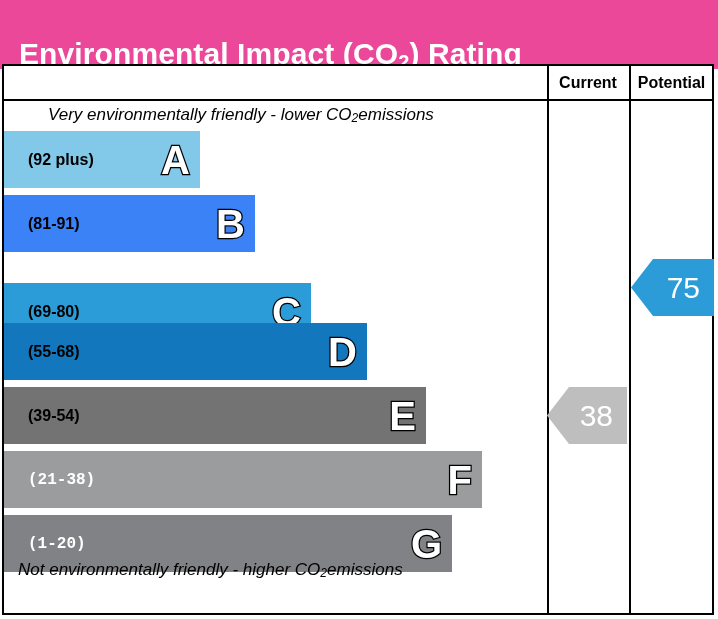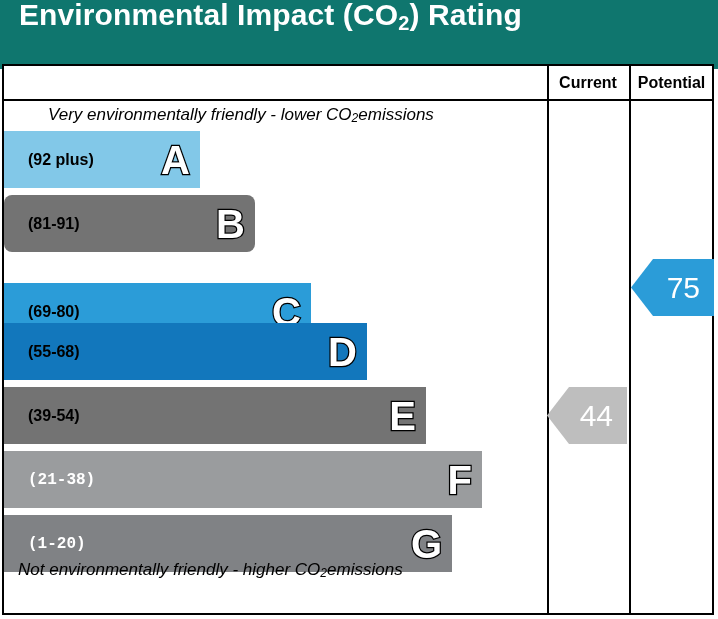--- a/index.html
+++ b/index.html
@@ -6,22 +6,22 @@
   body{
     width:718px;height:619px;
     font-family:"Liberation Sans","DejaVu Sans",sans-serif;
     -webkit-font-smoothing:antialiased;
   }
   #epc{position:relative;width:718px;height:619px;overflow:hidden;background:#fff;}
 
   
   .hdr{
     position:absolute;left:0;top:0;width:718px;height:69px;
-    background:#0f766e;
-    display:flex;align-items:flex-start;
+    background:#ec4899;
+    display:flex;align-items:flex-end;
   }
   .hdr-title{
     color:#ffffff;font-size:30px;font-weight:bold;letter-spacing:.1px;
     padding-left:19px;line-height:1;white-space:nowrap;
   }
   .hdr-title sub{font-size:20px;vertical-align:baseline;position:relative;top:5px;}
 
   
   .tbl{
     position:absolute;left:2px;top:64px;
@@ -108,21 +108,21 @@
     <div class="caption top">
       <span>Very environmentally friendly - lower CO</span>
         <sub>2</sub>
         <span> emissions</span>
     </div>
 
     <div class="band" id="band-0" style="top: 65px; width: 196px; background: rgb(130, 200, 232);">
       <span class="band-range">(92 plus)</span>
       <span class="band-letter">A</span>
     </div>
-    <div class="band" id="band-1" style="top: 129px; width: 251px; background: #737373; border-radius: 8px;">
+    <div class="band" id="band-1" style="top: 129px; width: 251px; background: #3b82f6;">
       <span class="band-range">(81-91)</span>
       <span class="band-letter">B</span>
     </div>
     <div class="band" id="band-2" style="top: 193px; width: 307px; background: rgb(43, 156, 216); margin-top: 24px;">
       <span class="band-range">(69-80)</span>
       <span class="band-letter">C</span>
     </div>
     <div class="band" id="band-3" style="top: 257px; width: 363px; background: rgb(18, 119, 188);">
       <span class="band-range">(55-68)</span>
       <span class="band-letter">D</span>
@@ -134,21 +134,21 @@
     <div class="band" id="band-5" style="top: 385px; width: 478px; background: rgb(154, 156, 158);">
       <span class="band-range light">(21-38)</span>
       <span class="band-letter">F</span>
     </div>
     <div class="band" id="band-6" style="top: 449px; width: 448px; background: rgb(128, 130, 133);">
       <span class="band-range light">(1-20)</span>
       <span class="band-letter">G</span>
     </div>
 
     <div class="marker current" id="marker-current" style="top: 321px; background: rgb(190, 190, 190);">
-      <span>44</span>
+      <span>38</span>
     </div>
     <div class="marker potential" id="marker-potential" style="top: 193px; background: rgb(43, 156, 216);">
       <span>75</span>
     </div>
 
     <div class="caption bottom">
       <span>Not environmentally friendly - higher CO</span>
         <sub>2</sub>
         <span> emissions</span>
     </div>

